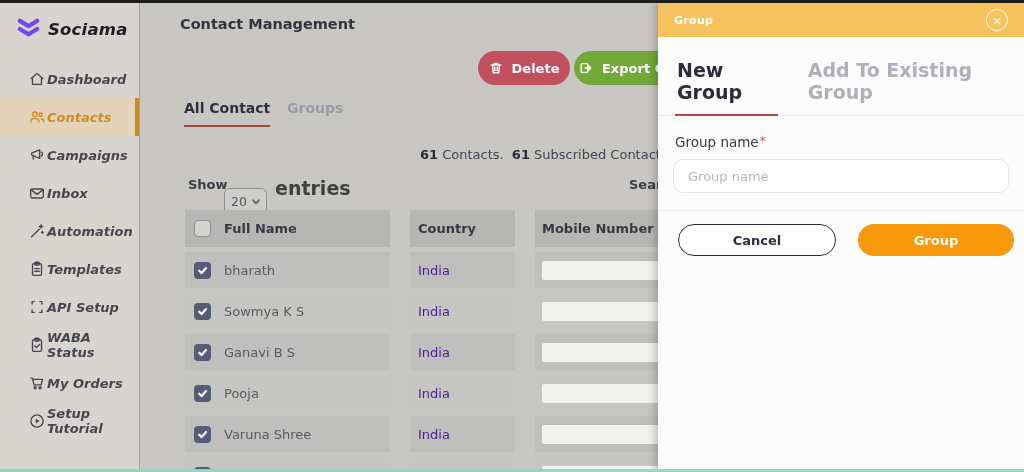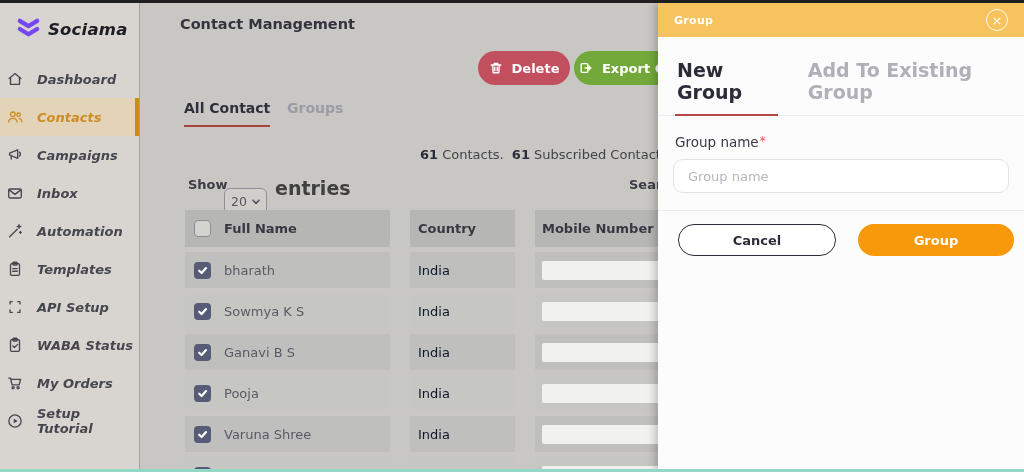--- a/index.html
+++ b/index.html
@@ -10,21 +10,21 @@
   .bottomline { position:absolute; left:0; bottom:0; width:100%; height:3px; background:#93d8c7; z-index:20; }
 
   
   .sidebar { position:absolute; left:0; top:3px; width:140px; height:469px; background:#d8d5d1; border-right:1px solid #a3a29e; z-index:2;font-style:italic; }
   .brand-row { display:flex; align-items:center; padding:13px 12px 4px 15px; }
   .logo { width:27px; height:26px; flex:0 0 auto; }
   .brand { font-size:16.5px; font-weight:700; color:#1d1d24; margin-left:6px; letter-spacing:.2px; }
   .hamburger { margin-left:auto; width:16px; cursor:pointer; }
   .hamburger i { display:block; height:2px; background:#33333b; margin:3px 0; border-radius:1px; }
   .nav { margin-top:14px; }
-  .nav-item { display:flex; align-items:center; height:38px; padding-left:6px; gap:13px; color:#46464f; font-size:13px; font-weight:600; cursor:pointer; }
+  .nav-item { display:flex; align-items:center; height:38px; padding-left:28px; gap:1px; color:#46464f; font-size:13px; font-weight:600; cursor:pointer; }
   .nav-item .nicon { width:18px; height:18px; flex:0 0 auto; display:flex; }
   .nav-item.active { background:#e3d4b9; color:#cd8c26; border-right:4px solid #c98a1e; }
   .nicon svg { width:18px; height:18px; stroke:currentColor; fill:none; stroke-width:1.5; stroke-linecap:round; stroke-linejoin:round; }
 
   
   .page-title { position:absolute; left:180px; top:16px; font-size:14.5px; font-weight:700; color:#34343e; }
   .btn { position:absolute; top:51px; height:34px; border:none; border-radius:17px; color:#fff; font-size:13px; font-weight:600; font-family:inherit; display:flex; align-items:center; justify-content:center; gap:9px; cursor:pointer; }
   .btn svg { width:14px; height:14px; stroke:#fff; fill:none; stroke-width:1.6; stroke-linecap:round; stroke-linejoin:round; }
   .btn-delete { left:478px; width:92px; background:#c14f5e; }
   .btn-export { left:574px; width:150px; background:#73a93a; }
@@ -44,21 +44,21 @@
   .search-label { position:absolute; left:629px; top:177px; font-size:13px; font-weight:600; color:#3c3c46; white-space:nowrap; }
 
   
   .table { position:absolute; left:185px; top:210px; width:505px; }
   .trow { display:grid; grid-template-columns:205px 105px 191px; column-gap:20px; margin-bottom:5px; }
   .trow > div { display:flex; align-items:center; }
   .thead > div { background:#b6b6b4; height:37px; font-size:13px; font-weight:700; color:#383843; }
   .tbody.odd  > div { background:#bfbfbd; height:36px; }
   .tbody.even > div { background:#c6c6c3; height:36px; }
   .cell-name { padding-left:9px; gap:13px; }
-  .cell-country { padding-left:8px; font-size:13px; color:#0f172a; }
+  .cell-country { padding-left:8px; font-size:13px; color:#4c1d95; }
   .thead .cell-country { color:#383843; }
   .cell-mobile { padding-left:7px; font-size:13px; }
   .name-text { font-size:13px; color:#5a5a64; }
   .cb { width:17px; height:17px; border-radius:4px; flex:0 0 auto; display:flex; align-items:center; justify-content:center; cursor:pointer; }
   .cb.unchecked { background:#d3d3cf; border:1.5px solid #8d8d92; }
   .cb.checked { background:#565b76; }
   .cb svg { width:11px; height:11px; stroke:#fff; fill:none; stroke-width:2; stroke-linecap:round; stroke-linejoin:round; }
   .redacted { width:134px; height:19px; background:#f1f1ef; border-radius:2px; }
 
   

